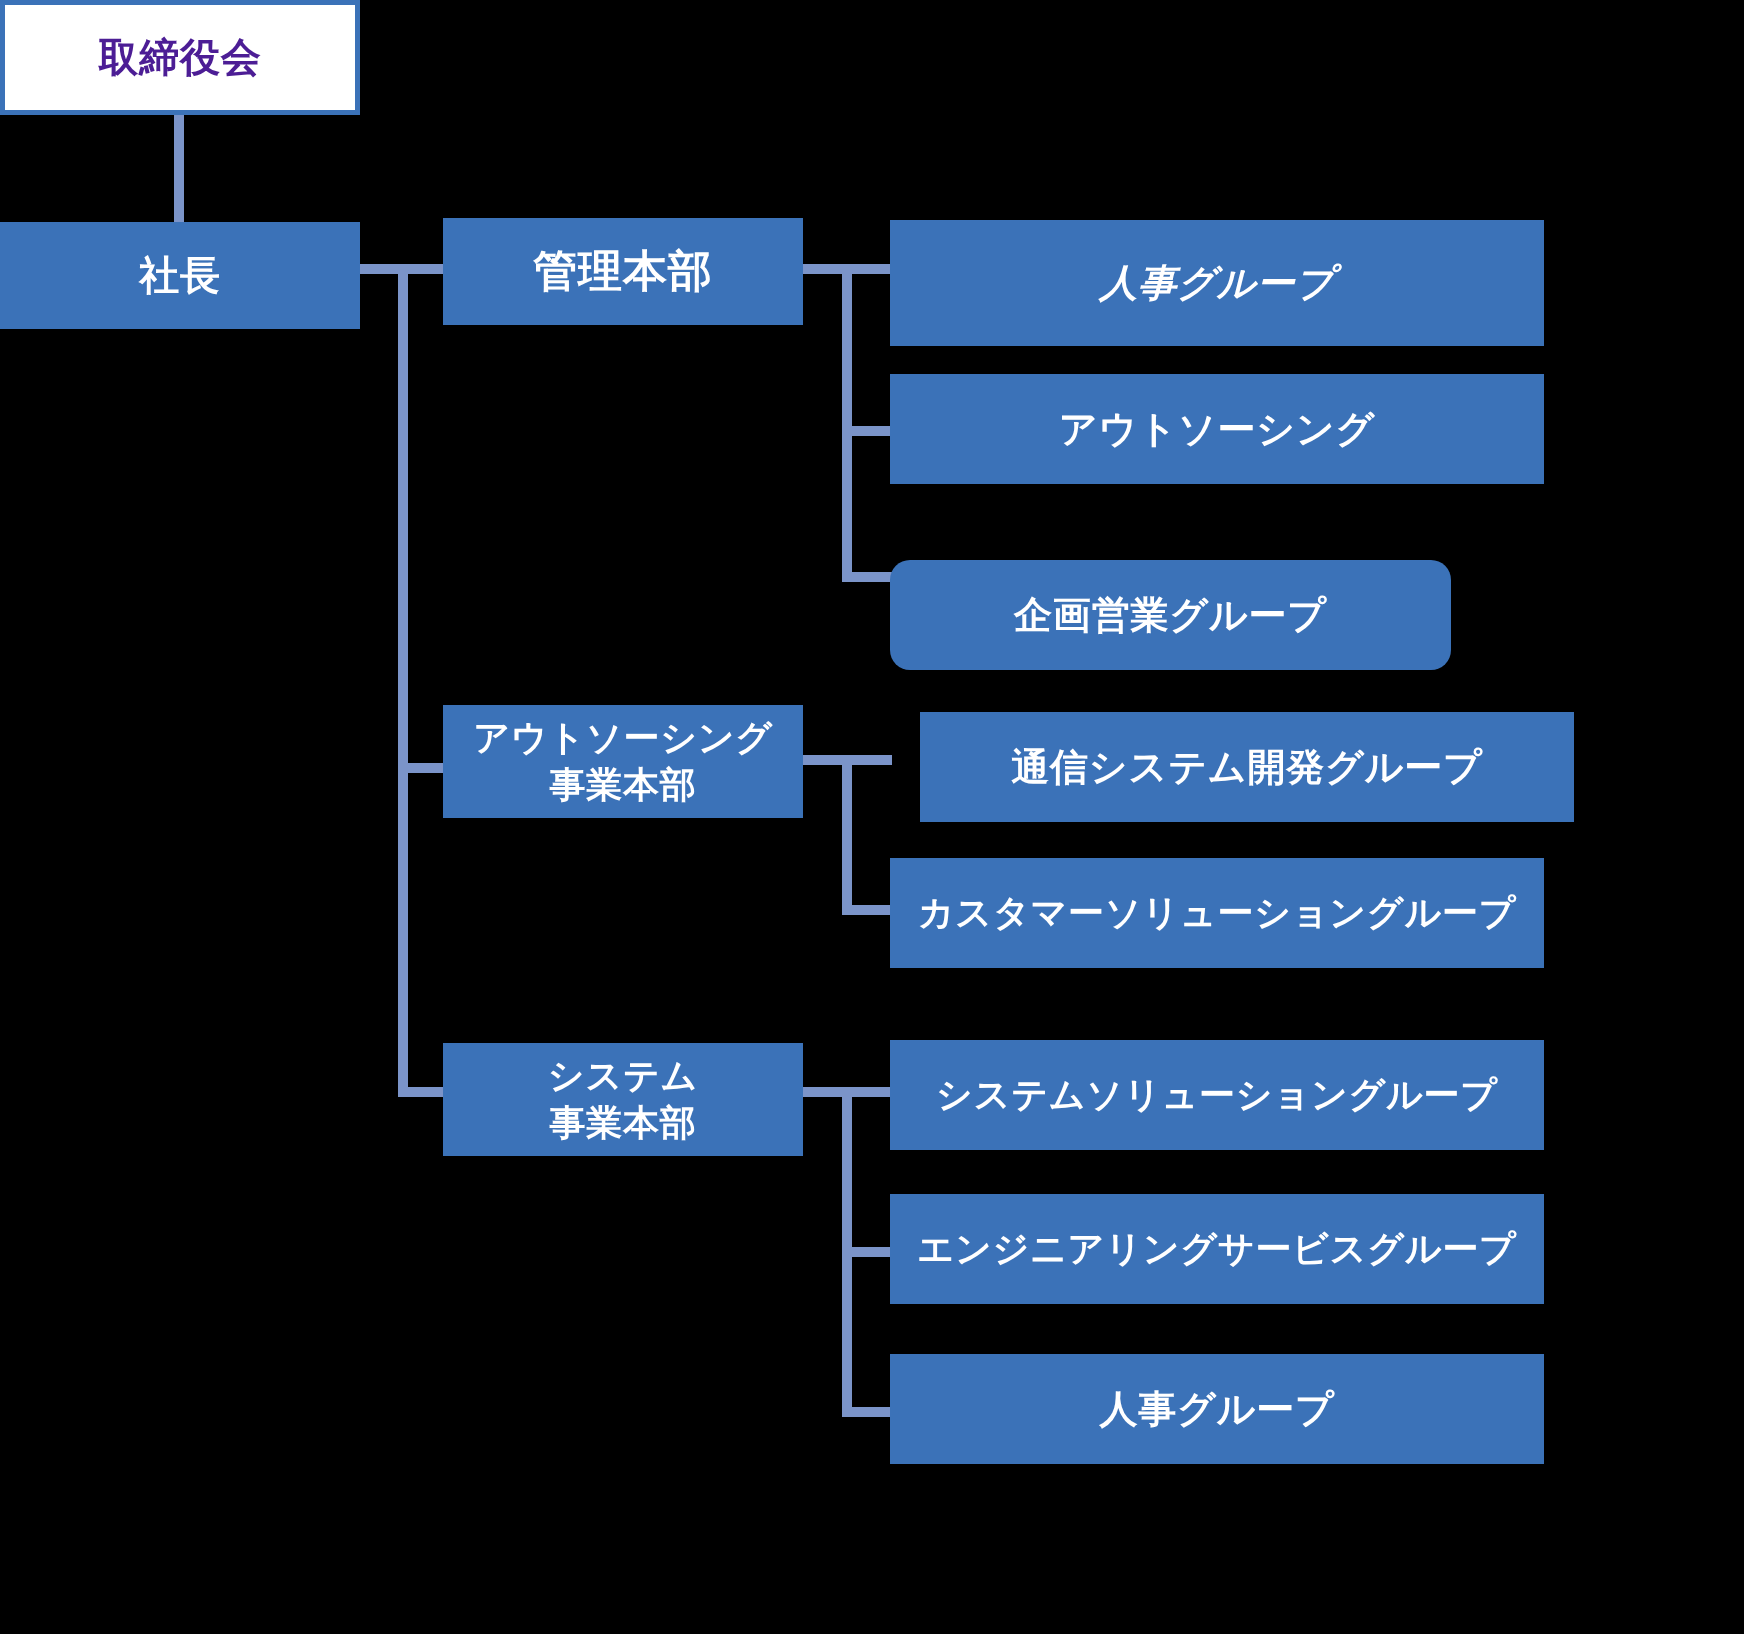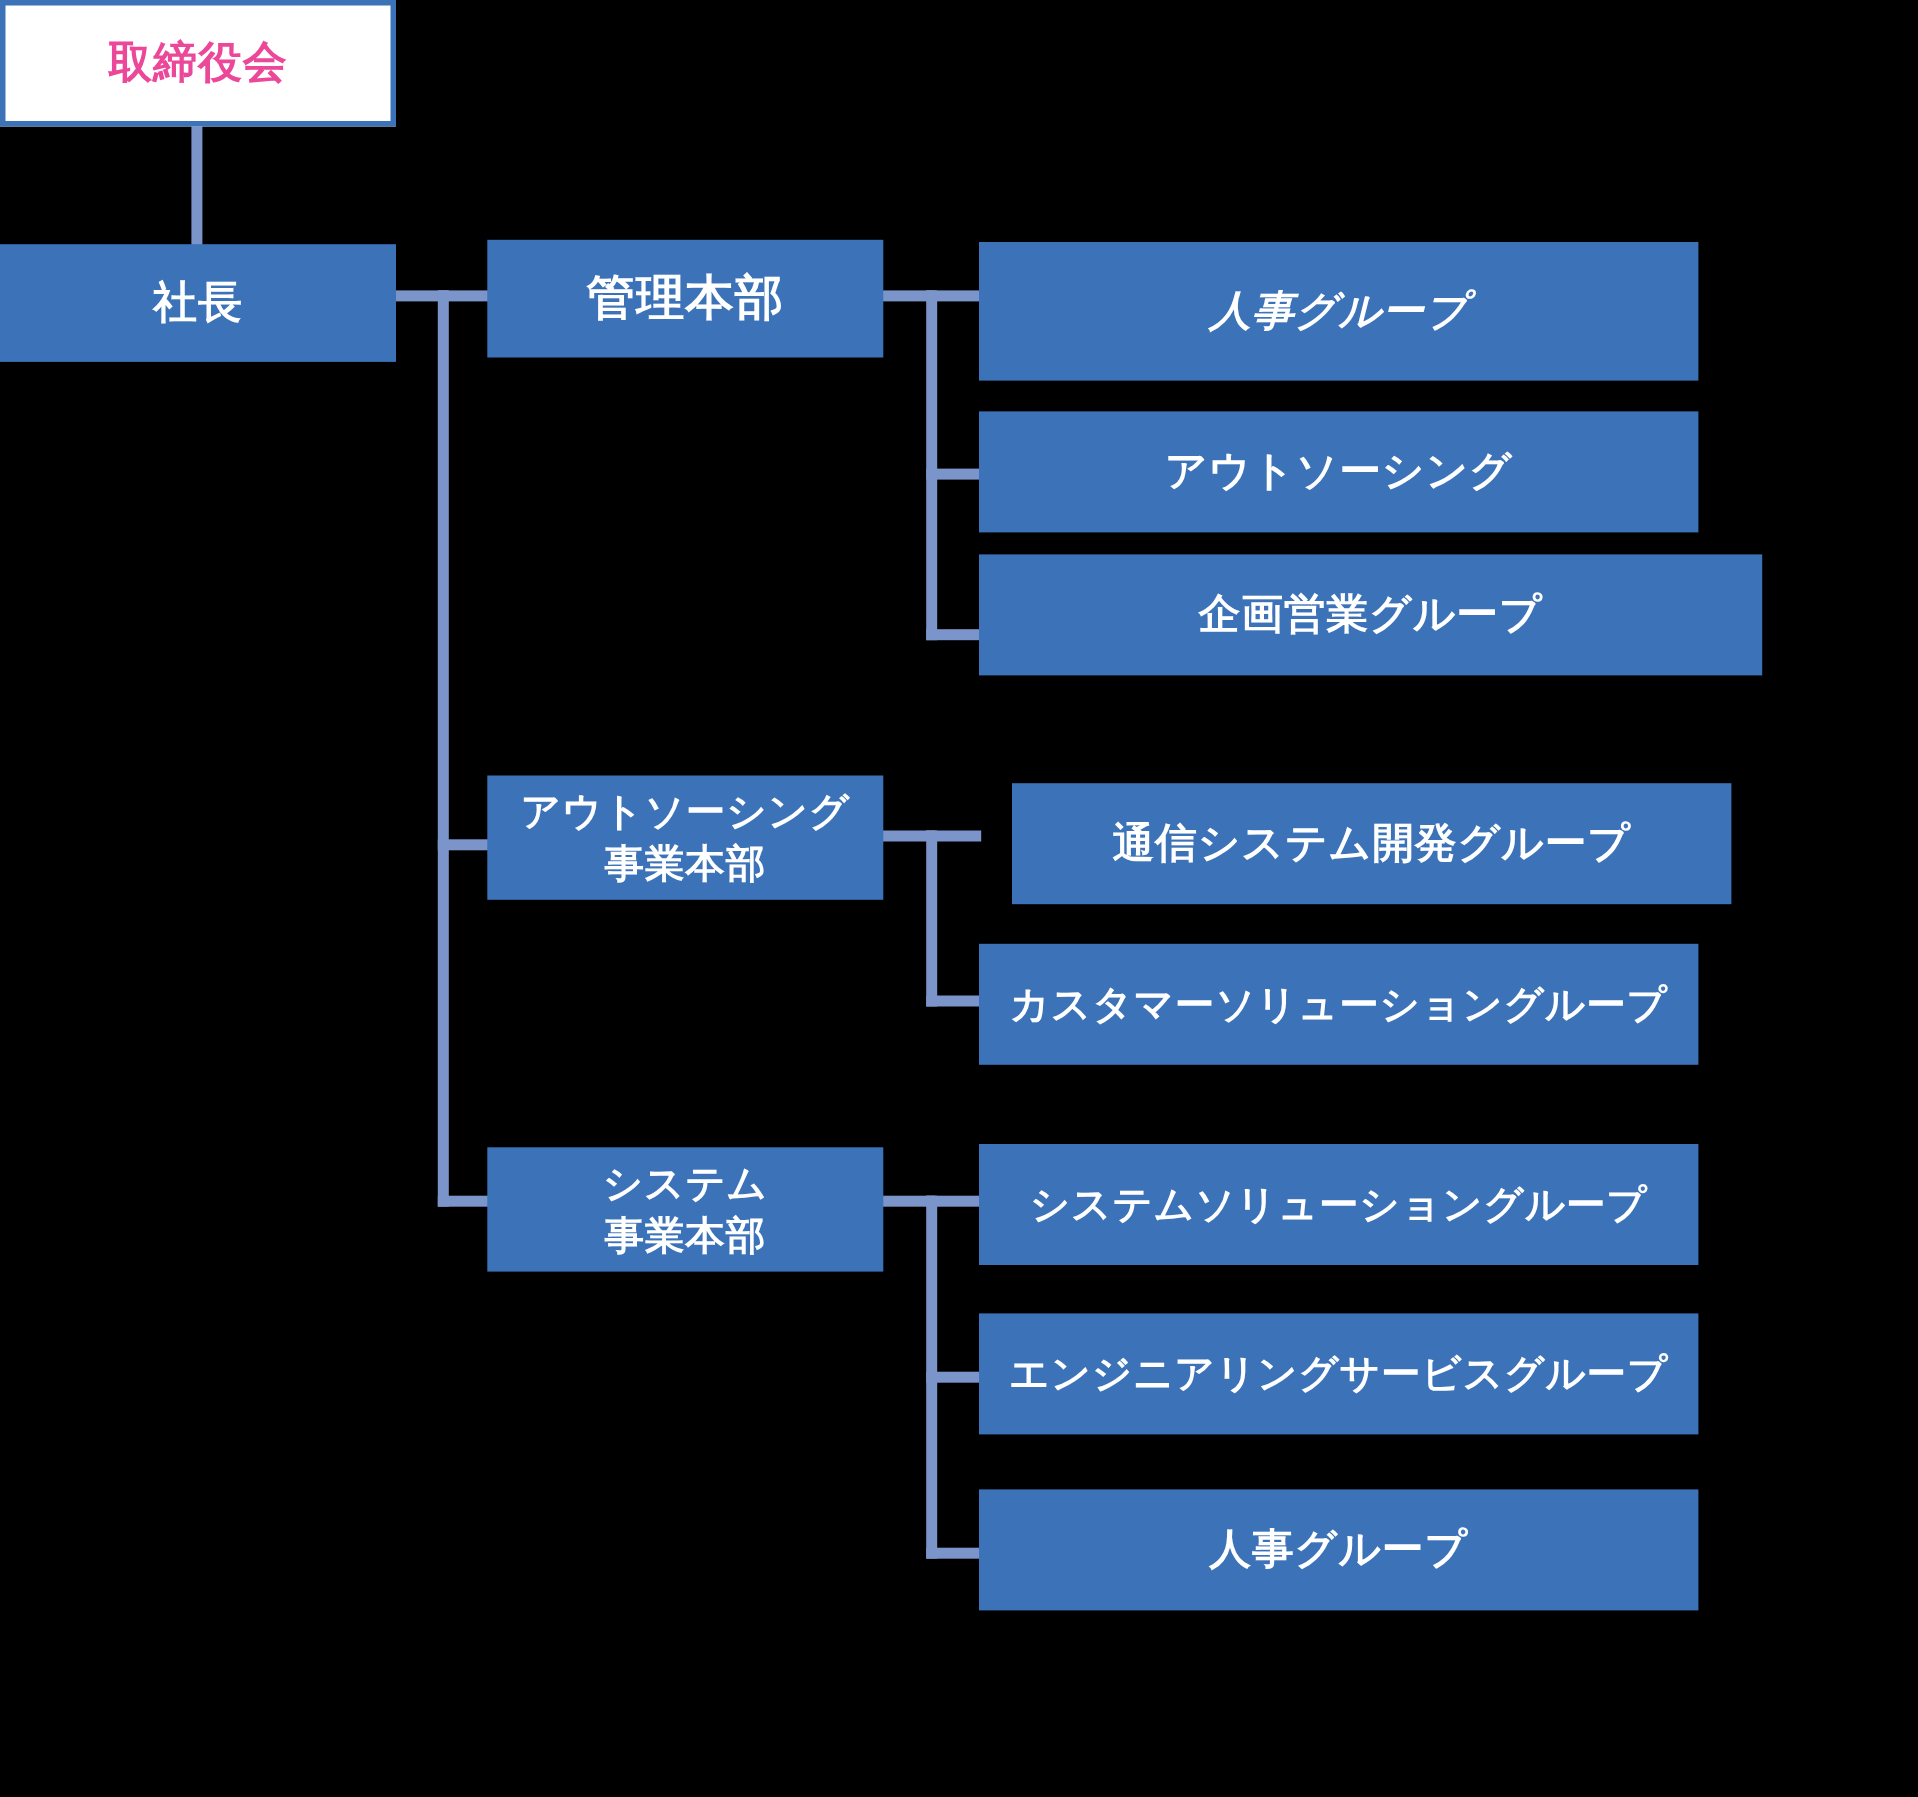--- a/index.html
+++ b/index.html
@@ -28,21 +28,21 @@
     line-height: 1.28;
     letter-spacing: 0.02em;
     white-space: pre-line;
   }
   .node.filled {
     background: #3b72b8;
     color: #ffffff;
   }
   .node.outlined {
     background: #ffffff;
-    color: #ec4899;
+    color: #4c1d95;
     border: 5px solid #3b72b8;
   }
   .connector {
     position: absolute;
     background: #7b94c9;
   }
 </style>
 </head>
 <body>
 
@@ -86,21 +86,21 @@
   <div class="node filled" style="left:443px; top:705px; width:360px; height:113px; font-size:36px;">アウトソーシング
 事業本部</div>
 
   <div class="node filled" style="left:443px; top:1043px; width:360px; height:113px; font-size:36px;">システム
 事業本部</div>
 
   <div class="node filled" style="left:890px; top:220px; width:654px; height:126px; font-size:38px;font-style:italic;">人事グループ</div>
 
   <div class="node filled" style="left:890px; top:374px; width:654px; height:110px; font-size:38px;">アウトソーシング</div>
 
-  <div class="node filled" style="left:890px; top:504px; width:712px; height:110px; font-size:38px;">企画営業グループ</div>
+  <div class="node filled" style="left:890px; top:560px; width:561px; height:110px; font-size:38px;border-radius:20px;">企画営業グループ</div>
 
   <div class="node filled" style="left:890px; top:712px; width:654px; height:110px; font-size:38px;margin-left:30px;">通信システム開発グループ</div>
 
   <div class="node filled" style="left:890px; top:858px; width:654px; height:110px; font-size:36px;">カスタマーソリューショングループ</div>
 
   <div class="node filled" style="left:890px; top:1040px; width:654px; height:110px; font-size:36px;">システムソリューショングループ</div>
 
   <div class="node filled" style="left:890px; top:1194px; width:654px; height:110px; font-size:36px;">エンジニアリングサービスグループ</div>
 
   <div class="node filled" style="left:890px; top:1354px; width:654px; height:110px; font-size:38px;">人事グループ</div>

